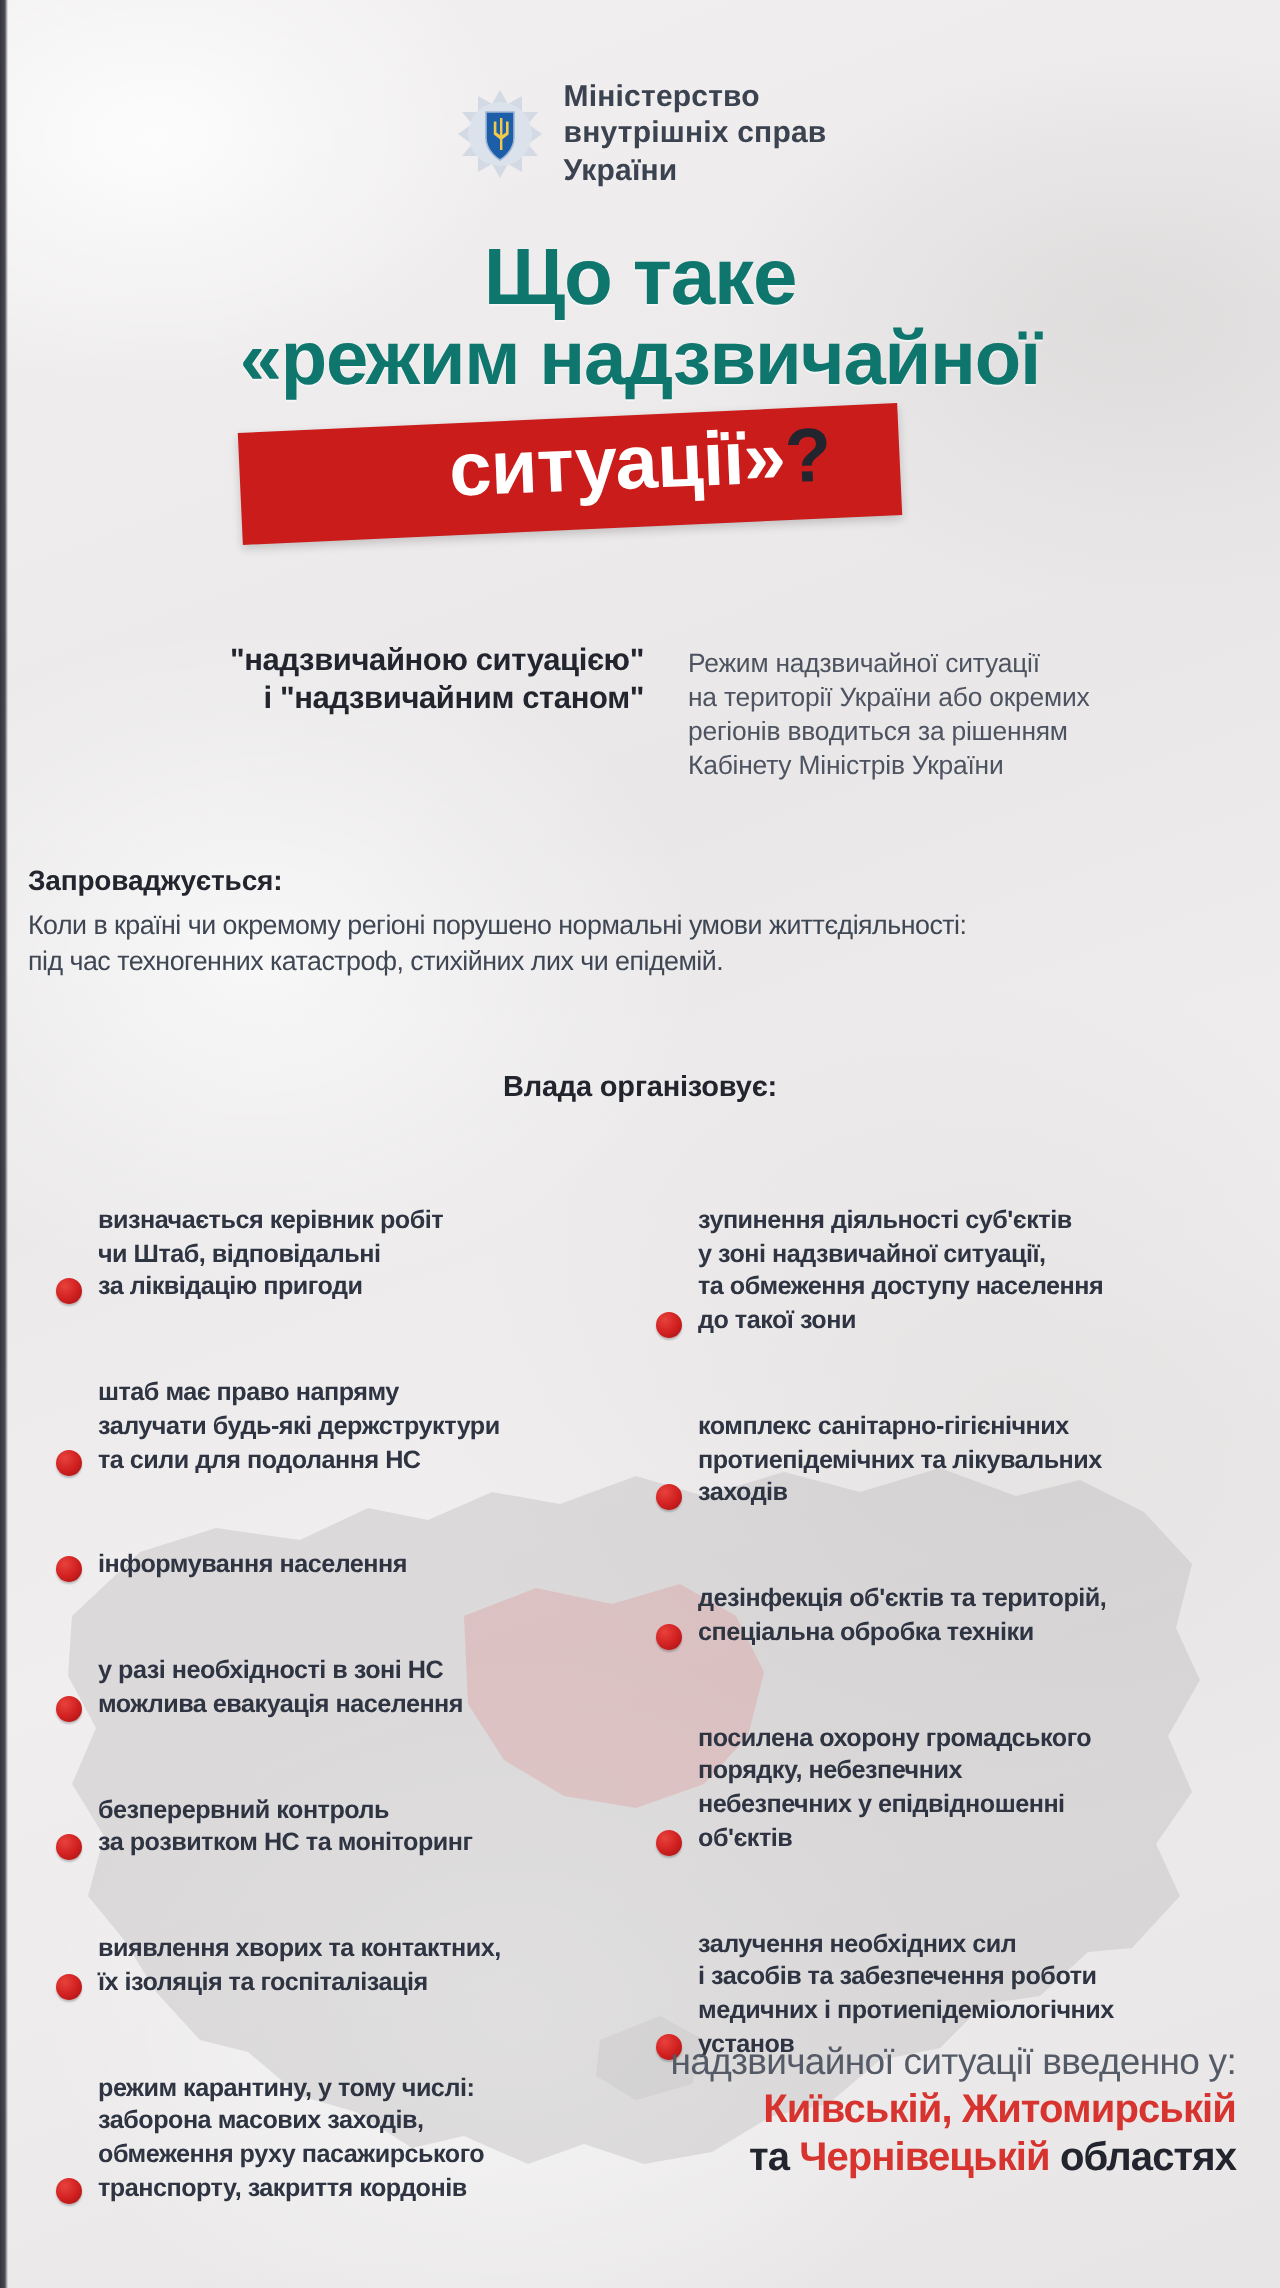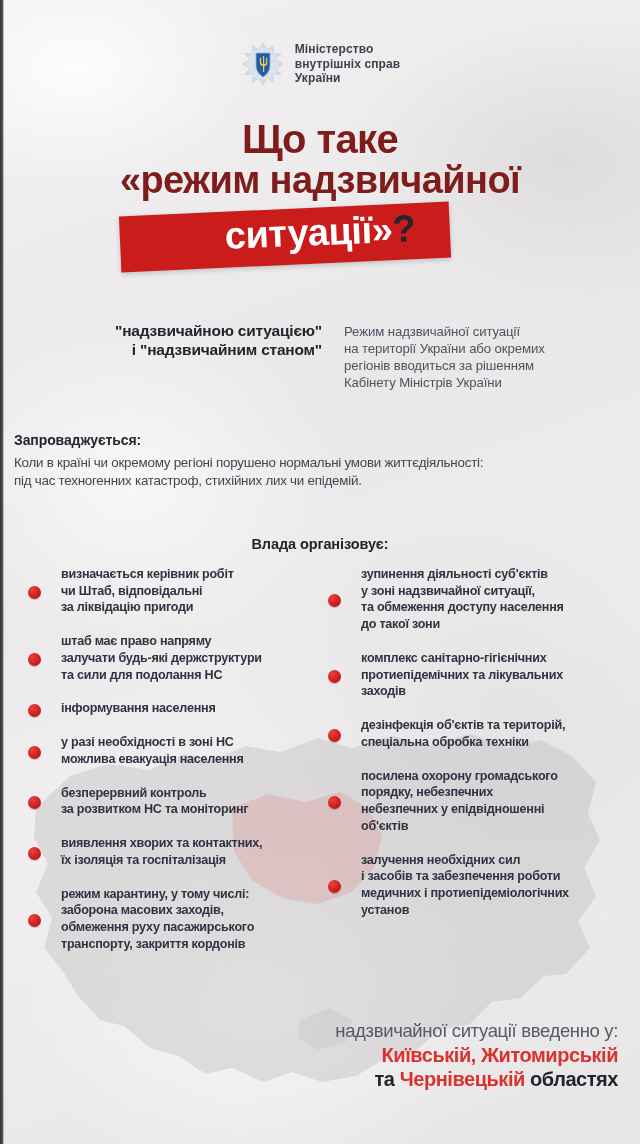--- a/index.html
+++ b/index.html
@@ -53,39 +53,39 @@
     position: absolute;
     left: 0; right: 0;
     top: 40px;
     display: flex;
     align-items: center;
     justify-content: center;
     gap: 9px;
   }
   #emblem { width: 46px; height: 48px; flex: none; }
   #logo-text {
-    font-size: 12px;
+    font-size: 15px;
     font-weight: bold;
     line-height: 1.22;
     color: #3b4250;
     letter-spacing: .1px;
   }
   #logo-text div { white-space: nowrap; }
 
   
   #title-block {
     position: absolute;
     left: 0; right: 0;
     top: 118px;
     text-align: center;
   }
   .title-line {
     font-size: 40px;
     font-weight: bold;
-    color: #7f1d1d;
+    color: #0f766e;
     letter-spacing: -.6px;
     line-height: 1.06;
     text-shadow: 0 1px 0 rgba(255,255,255,.55);
     text-align: center;
   }
   #title-line-2 { font-size: 38px; }
   #banner-wrap {
     position: relative;
     height: 84px;
     margin-top: -6px;
@@ -193,23 +193,24 @@
     left: 0; right: 0;
     top: 566px;
     display: flex;
     padding: 0 28px;
     box-sizing: border-box;
     gap: 16px;
   }
   .column { width: 50%; }
   .bullet {
     display: flex;
-    align-items: center;
-    gap: 20px;
+    align-items: flex-end;
+    gap: 8px;
     margin-bottom: 17px;
+    margin-top: 36px;
   }
   .dot {
     flex: none;
     width: 13px;
     height: 13px;
     border-radius: 50%;
     background: radial-gradient(circle at 34% 30%, #e8413c 0%, #cf1f1f 55%, #9f1414 100%);
     margin-top: 3px;
     box-shadow: 0 1px 1px rgba(0,0,0,.22);
   }

